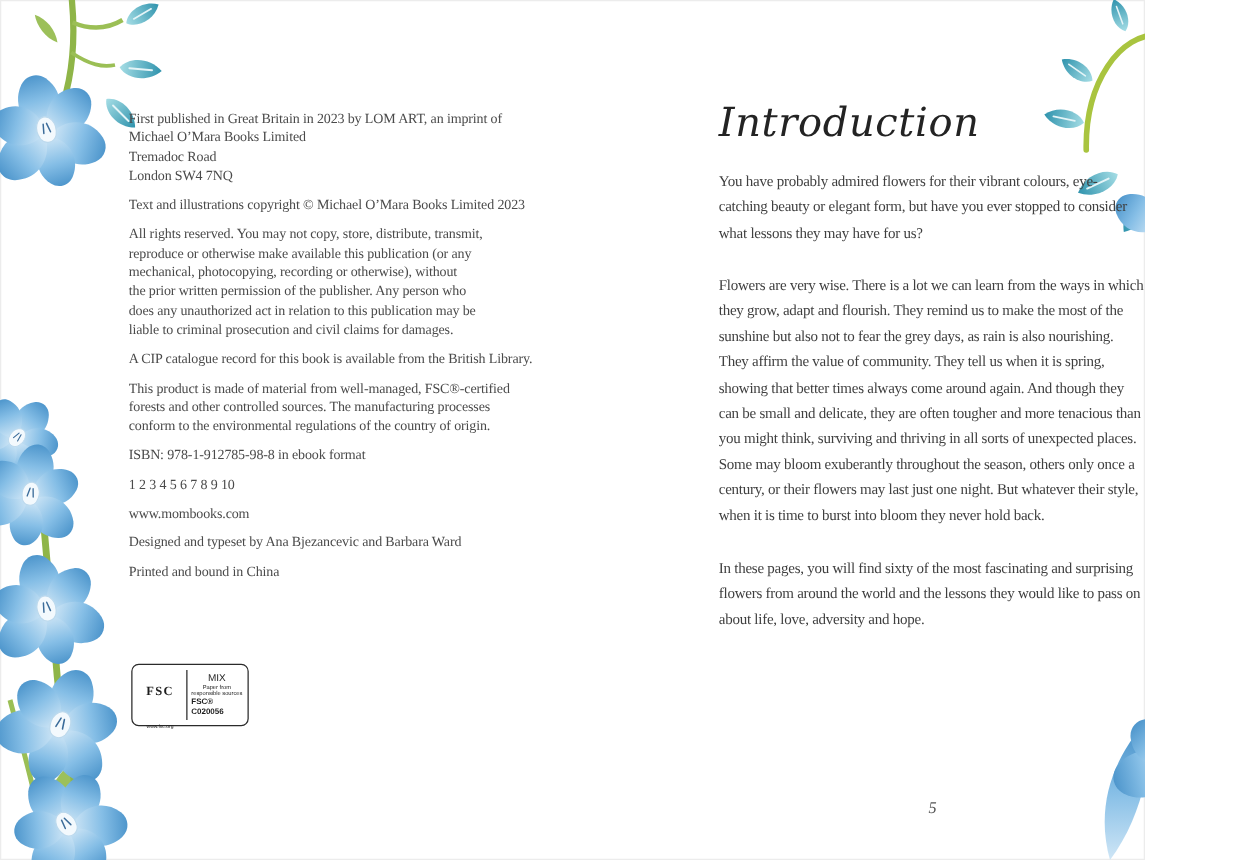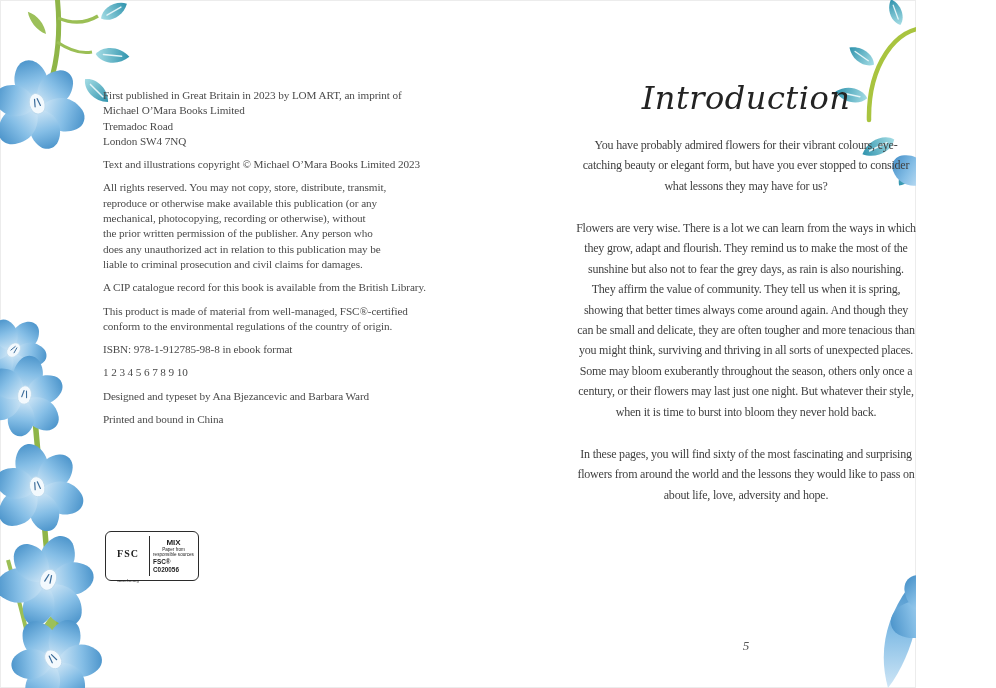--- a/index.html
+++ b/index.html
@@ -18,26 +18,26 @@
   .fsc-logo{
     position:absolute;left:105px;top:531px;width:94px;height:50px;box-sizing:border-box;
     border:1.5px solid #2b2b2b;border-radius:6px;background:#fff;display:flex;align-items:stretch;
     padding:3px 4px;color:#1d1d1d;
   }
   .fsc-left{width:36px;display:flex;flex-direction:column;align-items:center;justify-content:center;gap:19px;}
   .fsc-acronym{font-family:"Liberation Serif",serif;font-weight:bold;font-size:10px;line-height:10px;letter-spacing:1px;}
   .fsc-url{font-family:"Liberation Sans",sans-serif;font-size:4px;line-height:5px;}
   .fsc-divider{border-left:1px solid #2b2b2b;margin:1px 3px;}
   .fsc-right{flex:1;display:flex;flex-direction:column;align-items:center;justify-content:center;font-family:"Liberation Sans",sans-serif;}
-  .fsc-mix{font-weight:bold;font-size:8px;line-height:9px;}
+  .fsc-mix{font-weight:normal;font-size:8px;line-height:9px;}
   .fsc-tag{font-size:4.6px;line-height:5.4px;text-align:center;}
   .fsc-code{font-weight:bold;font-size:6.4px;line-height:8px;margin-top:1px;}
   
   .right-page{
-    position:absolute;left:575px;top:80px;width:342px;text-align:center;color:#3f3f3f;
+    position:absolute;left:575px;top:80px;width:342px;color:#3f3f3f;
   }
   .intro-title{
     font-family:"DejaVu Serif","Liberation Serif",serif;font-style:italic;font-weight:400;
     font-size:32px;line-height:1.15;color:#232323;letter-spacing:0.5px;margin:0 0 16px 0;
   }
   .right-page p{
     font-size:12px;line-height:20.4px;letter-spacing:-0.2px;margin:18px 0 22px 0;
   }
   .pagenum{
     position:absolute;left:575px;top:638px;width:342px;text-align:center;
@@ -140,26 +140,28 @@
       <div>All rights reserved. You may not copy, store, distribute, transmit,</div>
       <div>reproduce or otherwise make available this publication (or any</div>
       <div>mechanical, photocopying, recording or otherwise), without</div>
       <div>the prior written permission of the publisher. Any person who</div>
       <div>does any unauthorized act in relation to this publication may be</div>
       <div>liable to criminal prosecution and civil claims for damages.</div>
     </div>
     <div class="block">A CIP catalogue record for this book is available from the British Library.</div>
     <div class="block">
       <div>This product is made of material from well-managed, FSC®-certified</div>
+      <div>forests and other controlled sources. The manufacturing processes</div>
       <div>conform to the environmental regulations of the country of origin.</div>
     </div>
     <div class="block">
       <div>ISBN: 978-1-912785-98-8 in ebook format</div>
     </div>
     <div class="block">1 2 3 4 5 6 7 8 9 10</div>
+    <div class="block">www.mombooks.com</div>
     <div class="block">Designed and typeset by Ana Bjezancevic and Barbara Ward</div>
     <div class="block">Printed and bound in China</div>
   </div>
 
   <div class="fsc-logo">
     <div class="fsc-left">
       <svg width="22" height="24" viewBox="0 0 24 24" aria-hidden="true">
         <circle cx="20" cy="3" r="1.6" fill="#222"></circle>
         <path d="M3,14 L7.5,19 L12,7" stroke="#222" stroke-width="2.3" fill="none" stroke-linecap="round" stroke-linejoin="round"></path>
         <path d="M15,3.5 L18,8.5 H16.6 L19.3,12.5 H17.7 L20.6,17 H10.5 L13.4,12.5 H11.8 L14.5,8.5 H13 Z" fill="none" stroke="#222" stroke-width="1.2" stroke-linejoin="round"></path>

